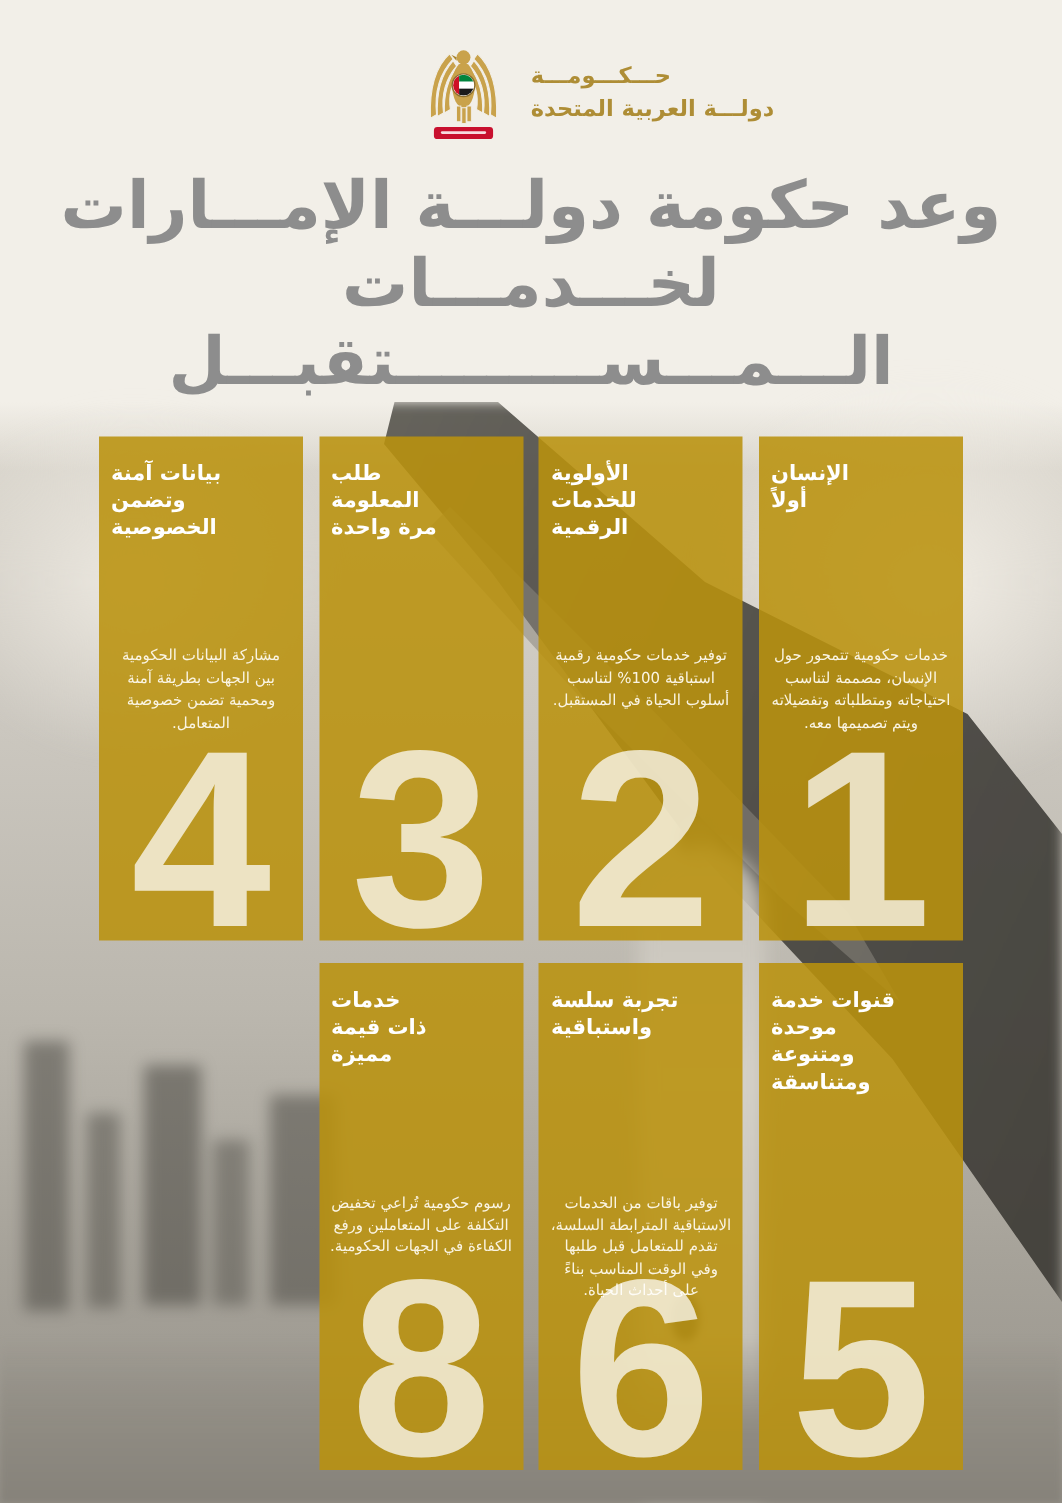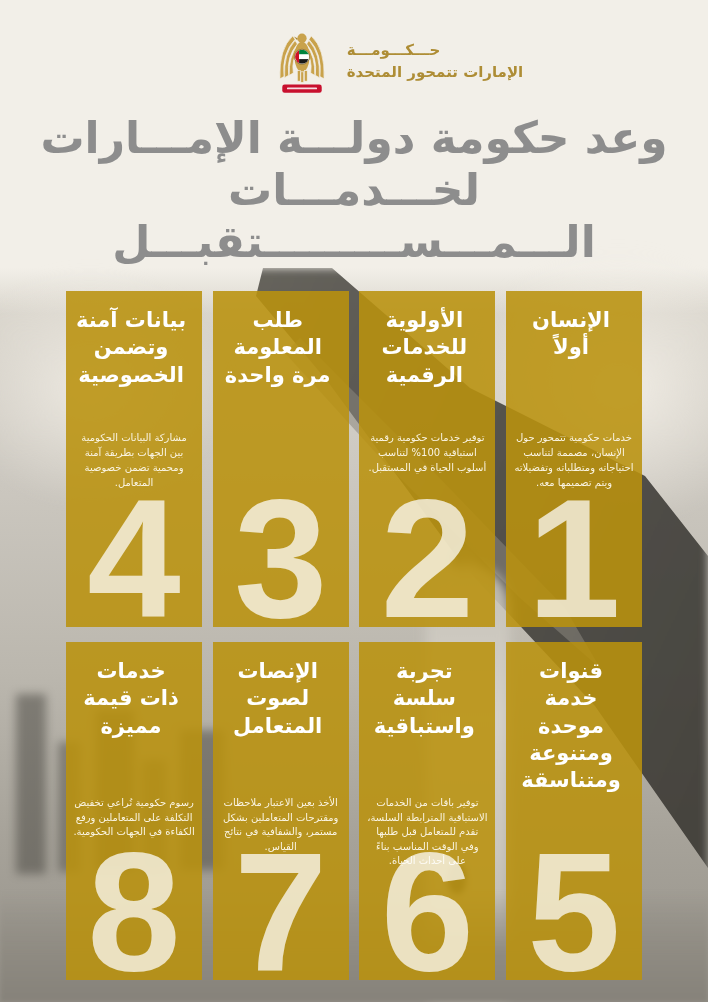--- a/index.html
+++ b/index.html
@@ -49,22 +49,22 @@
   .logo-line1{font-size:15px;font-weight:bold;letter-spacing:1px;}
   .logo-line2{font-size:15px;font-weight:bold;}
   .main-title{position:absolute;top:112px;left:0;width:708px;text-align:center;
     color:#8D8D8D;font-weight:bold;font-size:44px;line-height:1.18;white-space:pre-line;}
 
   
   .cards{position:absolute;left:66px;top:291px;width:576px;height:689px;z-index:2;
     display:grid;grid-template-columns:repeat(4,136px);grid-template-rows:336px 338px;
     justify-content:space-between;row-gap:15px;direction:rtl;}
   .card{position:relative;background:rgba(185,146,14,0.88);overflow:visible;}
-  .card-title{position:absolute;top:16px;right:14px;left:8px;text-align:center;
-    color:#FFFFFF;font-weight:bold;font-size:21px;line-height:1.3;white-space:pre-line;}
+  .card-title{position:absolute;top:16px;right:14px;left:8px;text-align:left;
+    color:#FFFFFF;font-weight:bold;font-size:14px;line-height:1.3;white-space:pre-line;}
   .card-desc{position:absolute;top:112px;right:7px;left:7px;text-align:center;
     color:#FAF4E2;font-size:10px;line-height:1.5;margin-top:27px;}
   .row2 .card-desc{top:127px;line-height:1.45;text-align:center;}
   .card-number{position:absolute;bottom:2px;left:0;right:0;text-align:center;direction:ltr;
     font-family:"Liberation Sans","DejaVu Sans",sans-serif;font-weight:bold;
     font-size:168px;line-height:0.78;color:rgba(255,255,255,0.73);}
 </style>
 </head>
 <body>
 
@@ -118,21 +118,21 @@
           <rect x="45" y="40" width="17" height="8" fill="#00843D"></rect>
           <rect x="45" y="48" width="17" height="8" fill="#FFFFFF"></rect>
           <rect x="45" y="56" width="17" height="8" fill="#1A1A1A"></rect>
         </g>
 
         <rect x="16" y="100" width="68" height="14" rx="4" fill="#C8102E"></rect>
         <rect x="24" y="105" width="52" height="3" rx="1.5" fill="rgba(255,255,255,0.85)"></rect>
       </svg>
       <div class="logo-text">
         <div class="logo-line1">حـــكـــومـــة</div>
-        <div class="logo-line2">الإمارات تتمحور المتحدة</div>
+        <div class="logo-line2">دولـــة العربية المتحدة</div>
       </div>
     </div>
     <div class="main-title">وعد حكومة دولـــة الإمـــارات
 لخـــدمـــات الـــمـــســـــــــتقبـــل</div>
   </div>
 
   <div class="cards">
 
     <div class="card row1">
       <div class="card-title">الإنسان
@@ -172,27 +172,20 @@
       <div class="card-number">5</div>
     </div>
 
     <div class="card row2">
       <div class="card-title">تجربة سلسة
 واستباقية</div>
       <div class="card-desc">توفير باقات من الخدمات الاستباقية المترابطة السلسة، تقدم للمتعامل قبل طلبها وفي الوقت المناسب بناءً على أحداث الحياة.</div>
       <div class="card-number">6</div>
     </div>
 
-    <div class="card row2">
-      <div class="card-title">الإنصات
-لصوت
-المتعامل</div>
-      <div class="card-desc">الأخذ بعين الاعتبار ملاحظات ومقترحات المتعاملين بشكل مستمر، والشفافية في نتائج القياس.</div>
-      <div class="card-number">7</div>
-    </div>
 
     <div class="card row2">
       <div class="card-title">خدمات
 ذات قيمة
 مميزة</div>
       <div class="card-desc">رسوم حكومية تُراعي تخفيض التكلفة على المتعاملين ورفع الكفاءة في الجهات الحكومية.</div>
       <div class="card-number">8</div>
     </div>
 
   </div>

